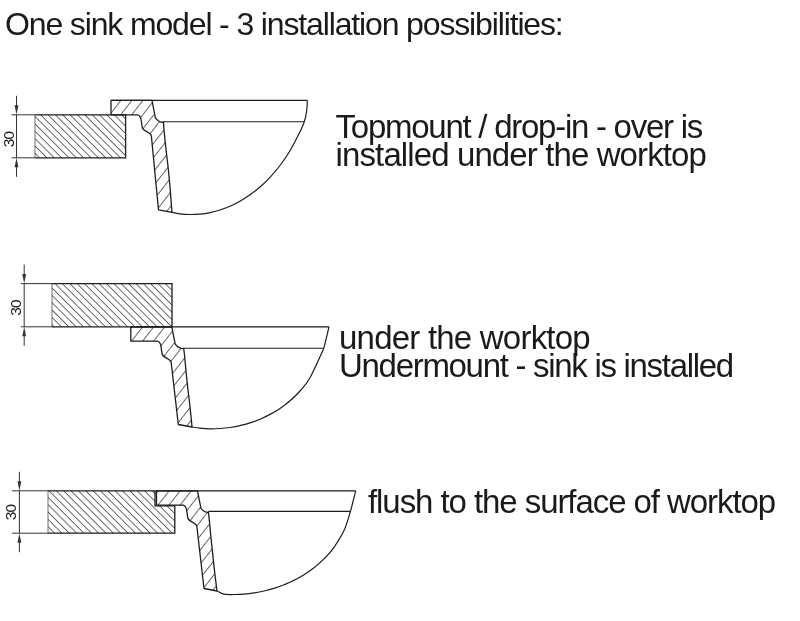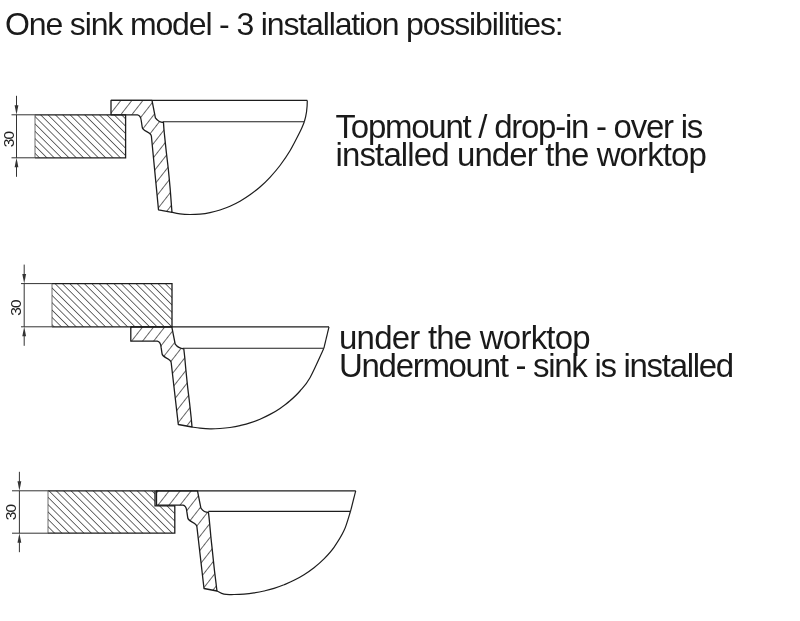--- a/index.html
+++ b/index.html
@@ -71,13 +71,14 @@
 </svg>
 <div class="lbl" style="left:335.6px;top:112.7px">
     <span style="letter-spacing:-1.26px">Topmount / drop-in - over is</span>
     <span style="letter-spacing:-0.89px">installed under the worktop</span>
   </div>
 <div class="lbl" style="left:339px;top:323.7px">
     <span style="letter-spacing:-0.78px">under the worktop</span>
     <span style="letter-spacing:-1.30px">Undermount - sink is installed</span>
   </div>
 <div class="lbl" style="left:368px;top:487.9px">
+    <span style="letter-spacing:-1.07px">flush to the surface of worktop</span>
   </div>
 
 </body></html>

